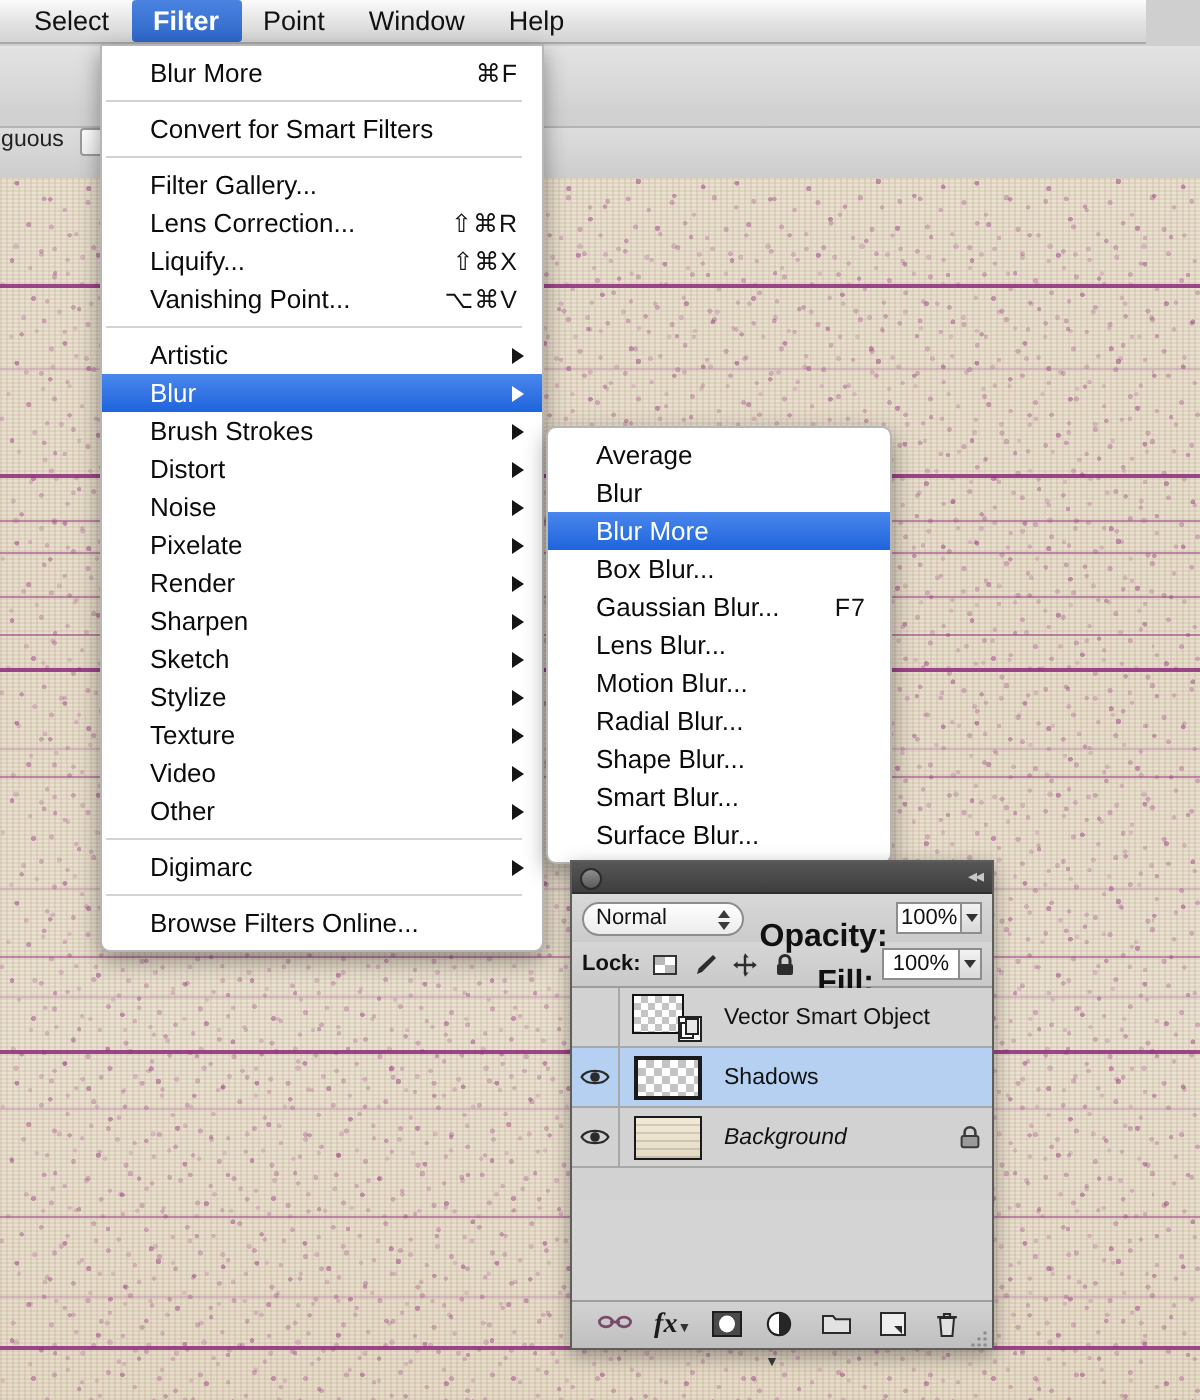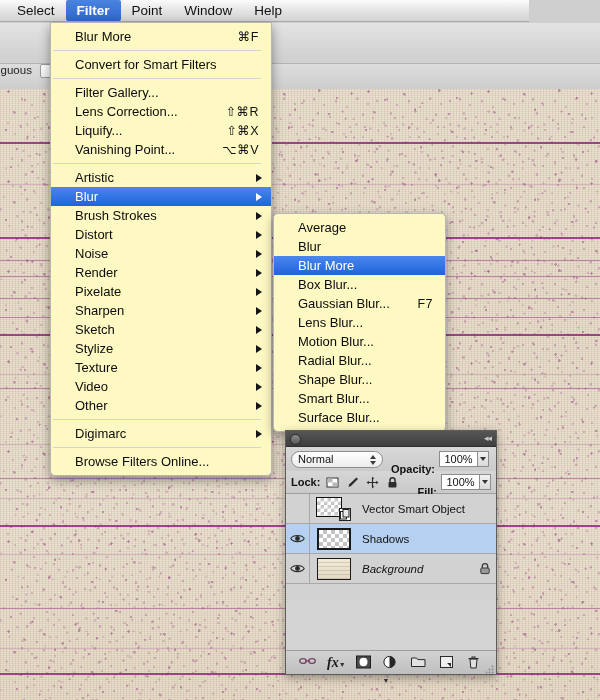--- a/index.html
+++ b/index.html
@@ -62,21 +62,21 @@
       radial-gradient(circle at 82% 89%, rgba(140,40,120,.42) 0 1px, transparent 1.2px),
       radial-gradient(circle at 97% 81%, rgba(140,40,120,.5) 0 1.1px, transparent 1.3px);
     background-size:120px 90px;
     opacity:.85;
   }
   .speckle.s2{background-size:73px 61px;opacity:.55;transform:translate(17px,9px);}
   .speckle.s3{background-size:47px 137px;opacity:.4;transform:translate(-23px,31px);}
 
   
   .menubar{
-    position:absolute;left:0;top:0;width:529px;height:22px;
+    position:absolute;left:0;top:0;width:573px;height:22px;
     background:linear-gradient(#fbfbfb,#e2e2e2 55%,#d4d4d4);
     border-bottom:1px solid #a9a9a9;display:flex;align-items:center;
     padding-left:6px;box-sizing:border-box;
   }
   .menubar .mi{
     font-size:13.5px;color:#111;padding:2px 11px;border-radius:2px;
     white-space:nowrap;line-height:17px;
   }
   .menubar .mi.active{background:#3b73d4;color:#fff;
     background:linear-gradient(#4a83e0,#2f66c9);font-weight:bold;}
@@ -96,21 +96,21 @@
     position:absolute;left:-2px;top:64px;font-size:11.5px;color:#222;
   }
   .contig-box{
     position:absolute;left:40px;top:64px;width:12px;height:12px;
     background:linear-gradient(#fff,#f0f0f0);
     border:1px solid #9a9a9a;border-radius:2px;
   }
 
   
   .menu{
-    position:absolute;background:#fef9c3;
+    position:absolute;background:#ffffff;
     border:1px solid #b6b6b6;border-radius:0 0 5px 5px;
     box-shadow:0 4px 11px rgba(0,0,0,.38);
     padding:4px 0;box-sizing:border-box;
   }
   .menu.sub{border-radius:5px;}
   .menu .row{
     height:19px;display:flex;align-items:center;
     padding:0 12px 0 24px;box-sizing:border-box;
     font-size:13px;color:#0b0b0b;white-space:nowrap;position:relative;
   }
@@ -175,21 +175,21 @@
   .combo{
     width:92px;height:17px;border:1px solid #8d8d8d;border-radius:9px;
     background:linear-gradient(#ffffff,#ececec);display:flex;align-items:center;
     padding:0 6px;font-size:11px;box-sizing:border-box;position:relative;color:#111;
   }
   .combo .steppers{position:absolute;right:6px;top:3px;}
   .combo .steppers i{display:block;width:0;height:0;border-left:3px solid transparent;
     border-right:3px solid transparent;}
   .combo .steppers i.u{border-bottom:4px solid #3c3c3c;margin-bottom:2px;}
   .combo .steppers i.d{border-top:4px solid #3c3c3c;}
-  .lbl-op{font-size:11px;color:#111;margin-left:8px;font-weight:bold;margin-top:20px;}
+  .lbl-op{font-size:16px;color:#111;margin-left:8px;font-weight:bold;margin-top:20px;}
   .numfield{
     width:39px;height:16px;border:1px solid #8d8d8d;background:#fff;
     font-size:11px;display:flex;align-items:center;justify-content:center;
     margin-left:4px;box-sizing:border-box;color:#111;
   }
   .numstep{
     width:11px;height:16px;border:1px solid #8d8d8d;border-left:none;
     background:linear-gradient(#f2f2f2,#d9d9d9);
     display:flex;align-items:center;justify-content:center;box-sizing:border-box;
   }
@@ -349,25 +349,25 @@
       </div>
       <div class="row">
         <span class="lbl">Distort</span>
         <span class="arrow"></span>
       </div>
       <div class="row">
         <span class="lbl">Noise</span>
         <span class="arrow"></span>
       </div>
       <div class="row">
+        <span class="lbl">Pixelate</span>
+        <span class="arrow"></span>
+      </div>
+      <div class="row">
         <span class="lbl">Render</span>
-        <span class="arrow"></span>
-      </div>
-      <div class="row">
-        <span class="lbl">Pixelate</span>
         <span class="arrow"></span>
       </div>
       <div class="row">
         <span class="lbl">Sharpen</span>
         <span class="arrow"></span>
       </div>
       <div class="row">
         <span class="lbl">Sketch</span>
         <span class="arrow"></span>
       </div>

